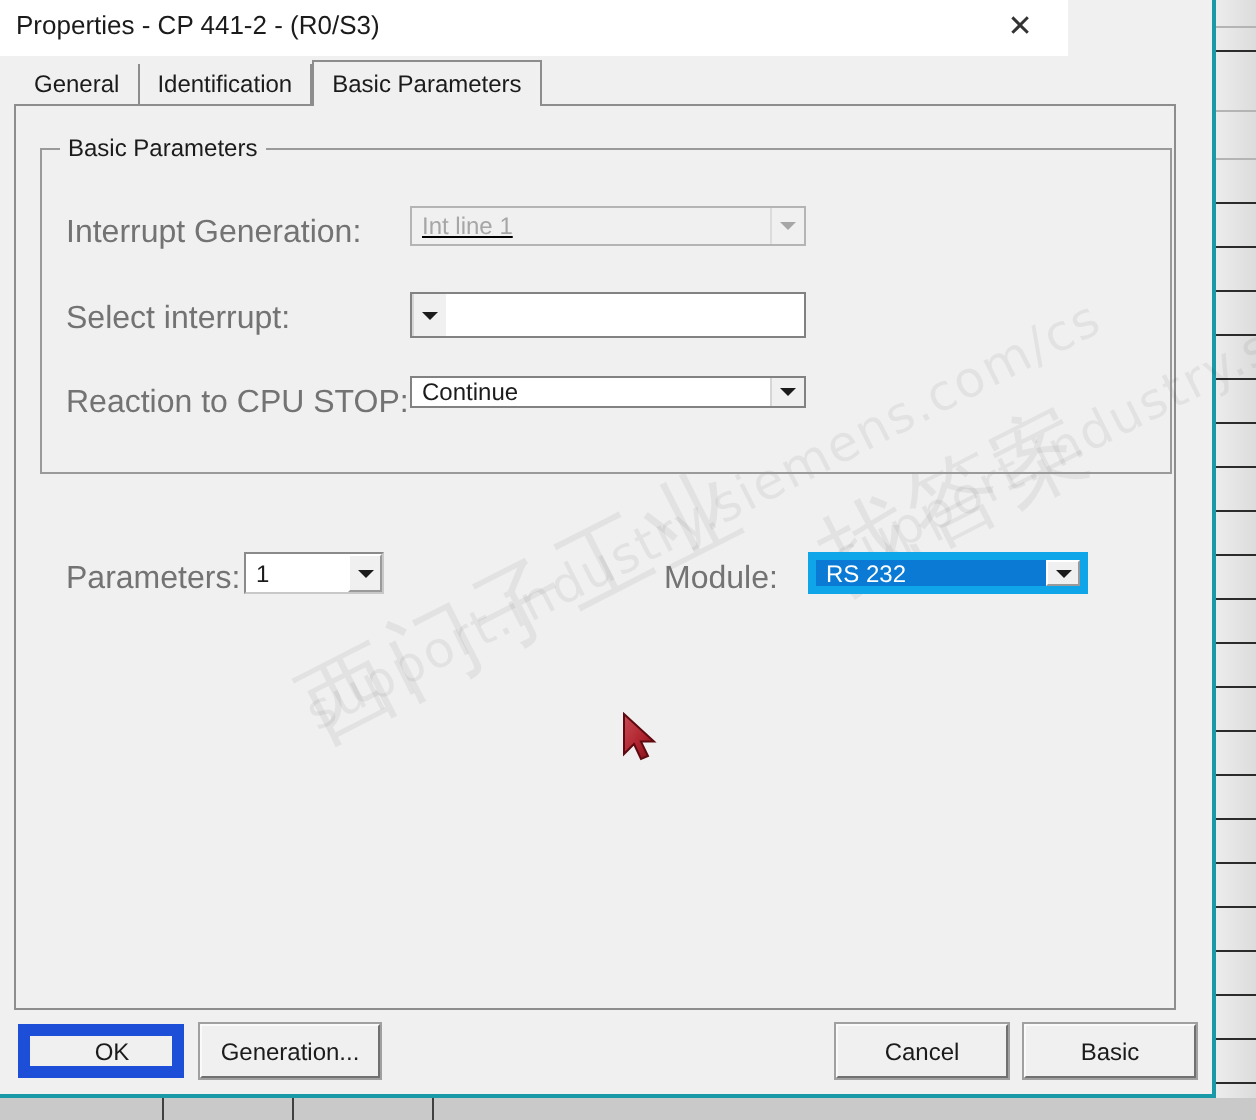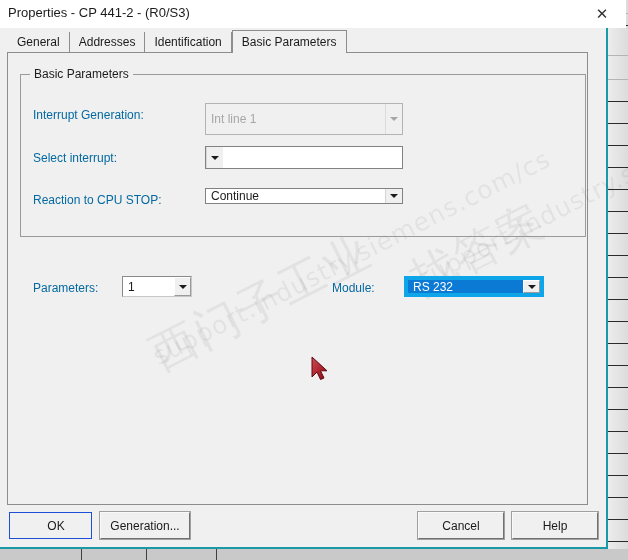--- a/index.html
+++ b/index.html
@@ -66,21 +66,21 @@
     height: 549px;
     background: #f0f0f0;
     border-right: 2px solid #1a9aa8;
     border-bottom: 2px solid #1a9aa8;
     box-sizing: border-box;
   }
 
   .titlebar {
     position: absolute;
     left: 0; top: 0;
-    width: 626px;
+    width: 534px;
     height: 28px;
     background: #ffffff;
   }
   .title-text {
     position: absolute;
     left: 8px;
     top: 5px;
     font-size: 13px;
     color: #1b1b1b;
     white-space: nowrap;
@@ -162,22 +162,22 @@
     top: 67px;
     background: #f0f0f0;
     padding: 0 4px;
     font-size: 12px;
     color: #1b1b1b;
   }
 
   
   .field-label {
     position: absolute;
-    font-size: 12px;
-    color: #0369a1;
+    font-size: 16px;
+    color: #737373;
     white-space: nowrap;
   }
 
   .combo {
     position: absolute;
     box-sizing: border-box;
     background: #ffffff;
     border: 1px solid #828282;
     display: flex;
     align-items: center;
@@ -259,21 +259,21 @@
     outline: 1px solid #a0a0a0;
     font-size: 12px;
     color: #1b1b1b;
     display: flex;
     align-items: center;
     justify-content: center;
     cursor: default;
   }
   .btn.default {
     outline: none;
-    border: 1px solid #1d4ed8;
+    border: 6px solid #1d4ed8;
     box-shadow: inset 0 0 0 1px #f0f0f0;
     padding-left: 11px;
   }
 
   
   .watermark {
     position: absolute;
     pointer-events: none;
     color: rgba(0,0,0,0.055);
     font-size: 46px;
@@ -339,37 +339,36 @@
 
   <div id="dialog">
 
     <div class="titlebar">
       <div class="title-text">Properties - CP 441-2 - (R0/S3)</div>
       <div class="close-btn">✕</div>
     </div>
 
     <div class="tabstrip">
       <div class="tab">General</div>
-      <div class="tab">Addresses</div>
       <div class="tab">Identification</div>
       <div class="tab active">Basic Parameters</div>
     </div>
 
     <div class="tabpanel"></div>
 
     <div class="watermark" style="left:140px; top:330px;">西门子工业</div>
     <div class="watermark small" style="left:148px; top:345px;">support.industry.siemens.com/cs</div>
     <div class="watermark" style="left:400px; top:255px;">找答案</div>
     <div class="watermark small" style="left:412px; top:268px;">support.industry.siemens.com/cs</div>
 
     <div class="groupbox"></div>
     <div class="groupbox-title">Basic Parameters</div>
 
     <div class="field-label" style="left:33px; top:108px;">Interrupt Generation:</div>
-    <div class="combo disabled" style="left:205px; top:103px; width:198px; height:32px;">
+    <div class="combo disabled" style="left:205px; top:103px; width:198px; height:20px;text-decoration:underline;">
       <div class="cval">Int line 1</div>
       <div class="carrow"></div>
     </div>
 
     <div class="field-label" style="left:33px; top:151px;">Select interrupt:</div>
     <div class="combo" style="left:205px; top:146px; width:198px; height:23px;">
       <div class="carrow"></div>
     </div>
 
     <div class="field-label" style="left:33px; top:193px;">Reaction to CPU STOP:</div>
@@ -386,21 +385,21 @@
 
     <div class="field-label" style="left:332px; top:281px;">Module:</div>
     <div class="combo selected-blue" style="left:404px; top:276px; width:140px; height:21px;">
       <div class="cval">RS 232</div>
       <div class="carrow"></div>
     </div>
 
     <div class="btn default" style="left:9px; top:512px; width:83px;">OK</div>
     <div class="btn" style="left:100px; top:512px; width:90px;">Generation...</div>
     <div class="btn" style="left:418px; top:512px; width:86px;">Cancel</div>
-    <div class="btn" style="left:512px; top:512px; width:86px;">Help</div>
+    <div class="btn" style="left:512px; top:512px; width:86px;">Basic</div>
 
   </div>
 
   <svg class="cursor" viewBox="0 0 18 26">
     <defs>
       <linearGradient id="cg" x1="0" y1="0" x2="1" y2="1">
         <stop offset="0%" stop-color="#c94b55"></stop>
         <stop offset="55%" stop-color="#b0252f"></stop>
         <stop offset="100%" stop-color="#7d0d16"></stop>
       </linearGradient>

